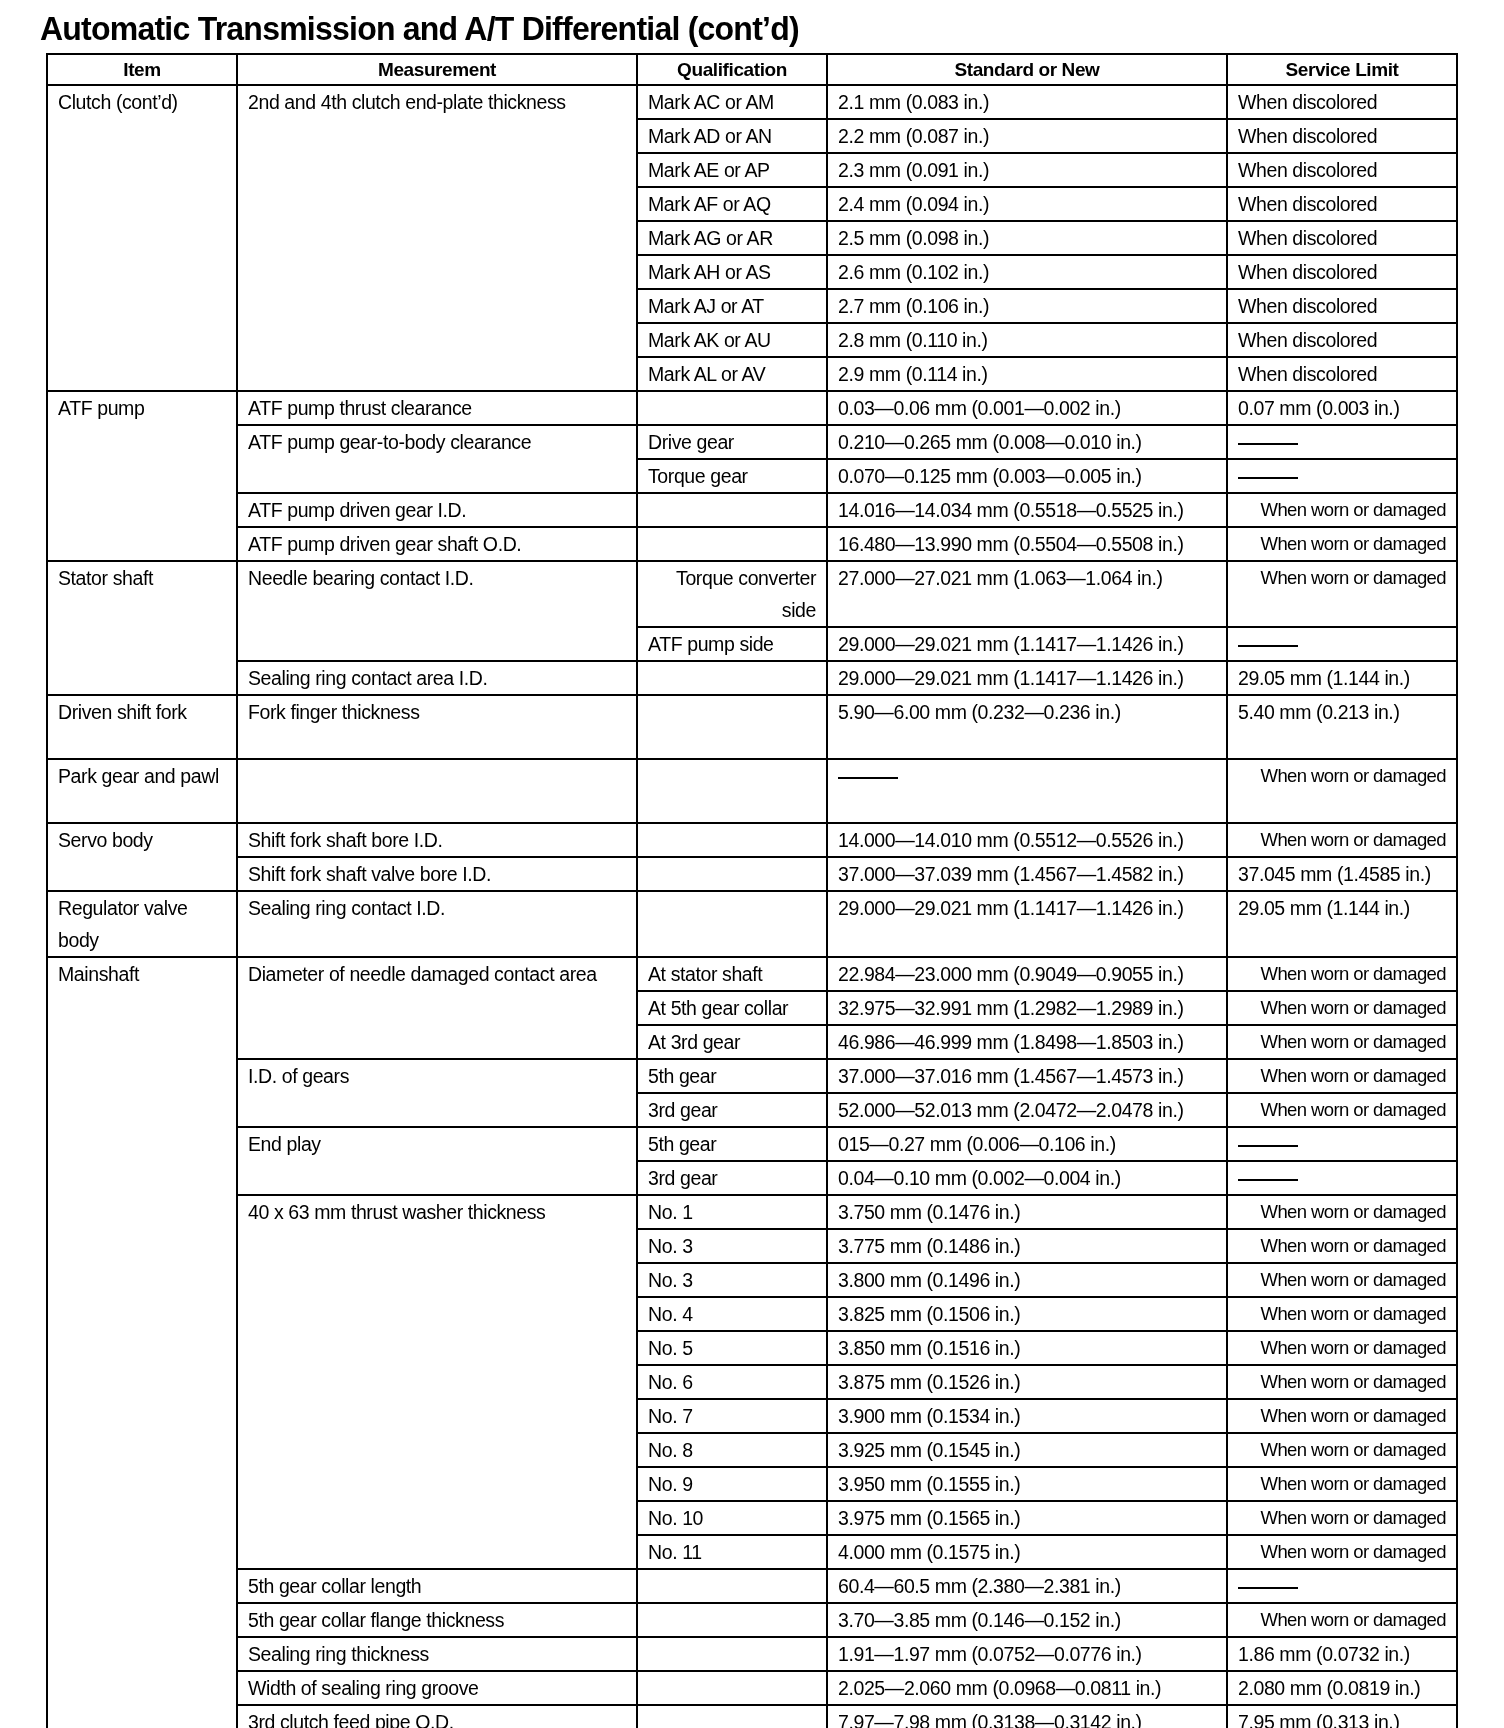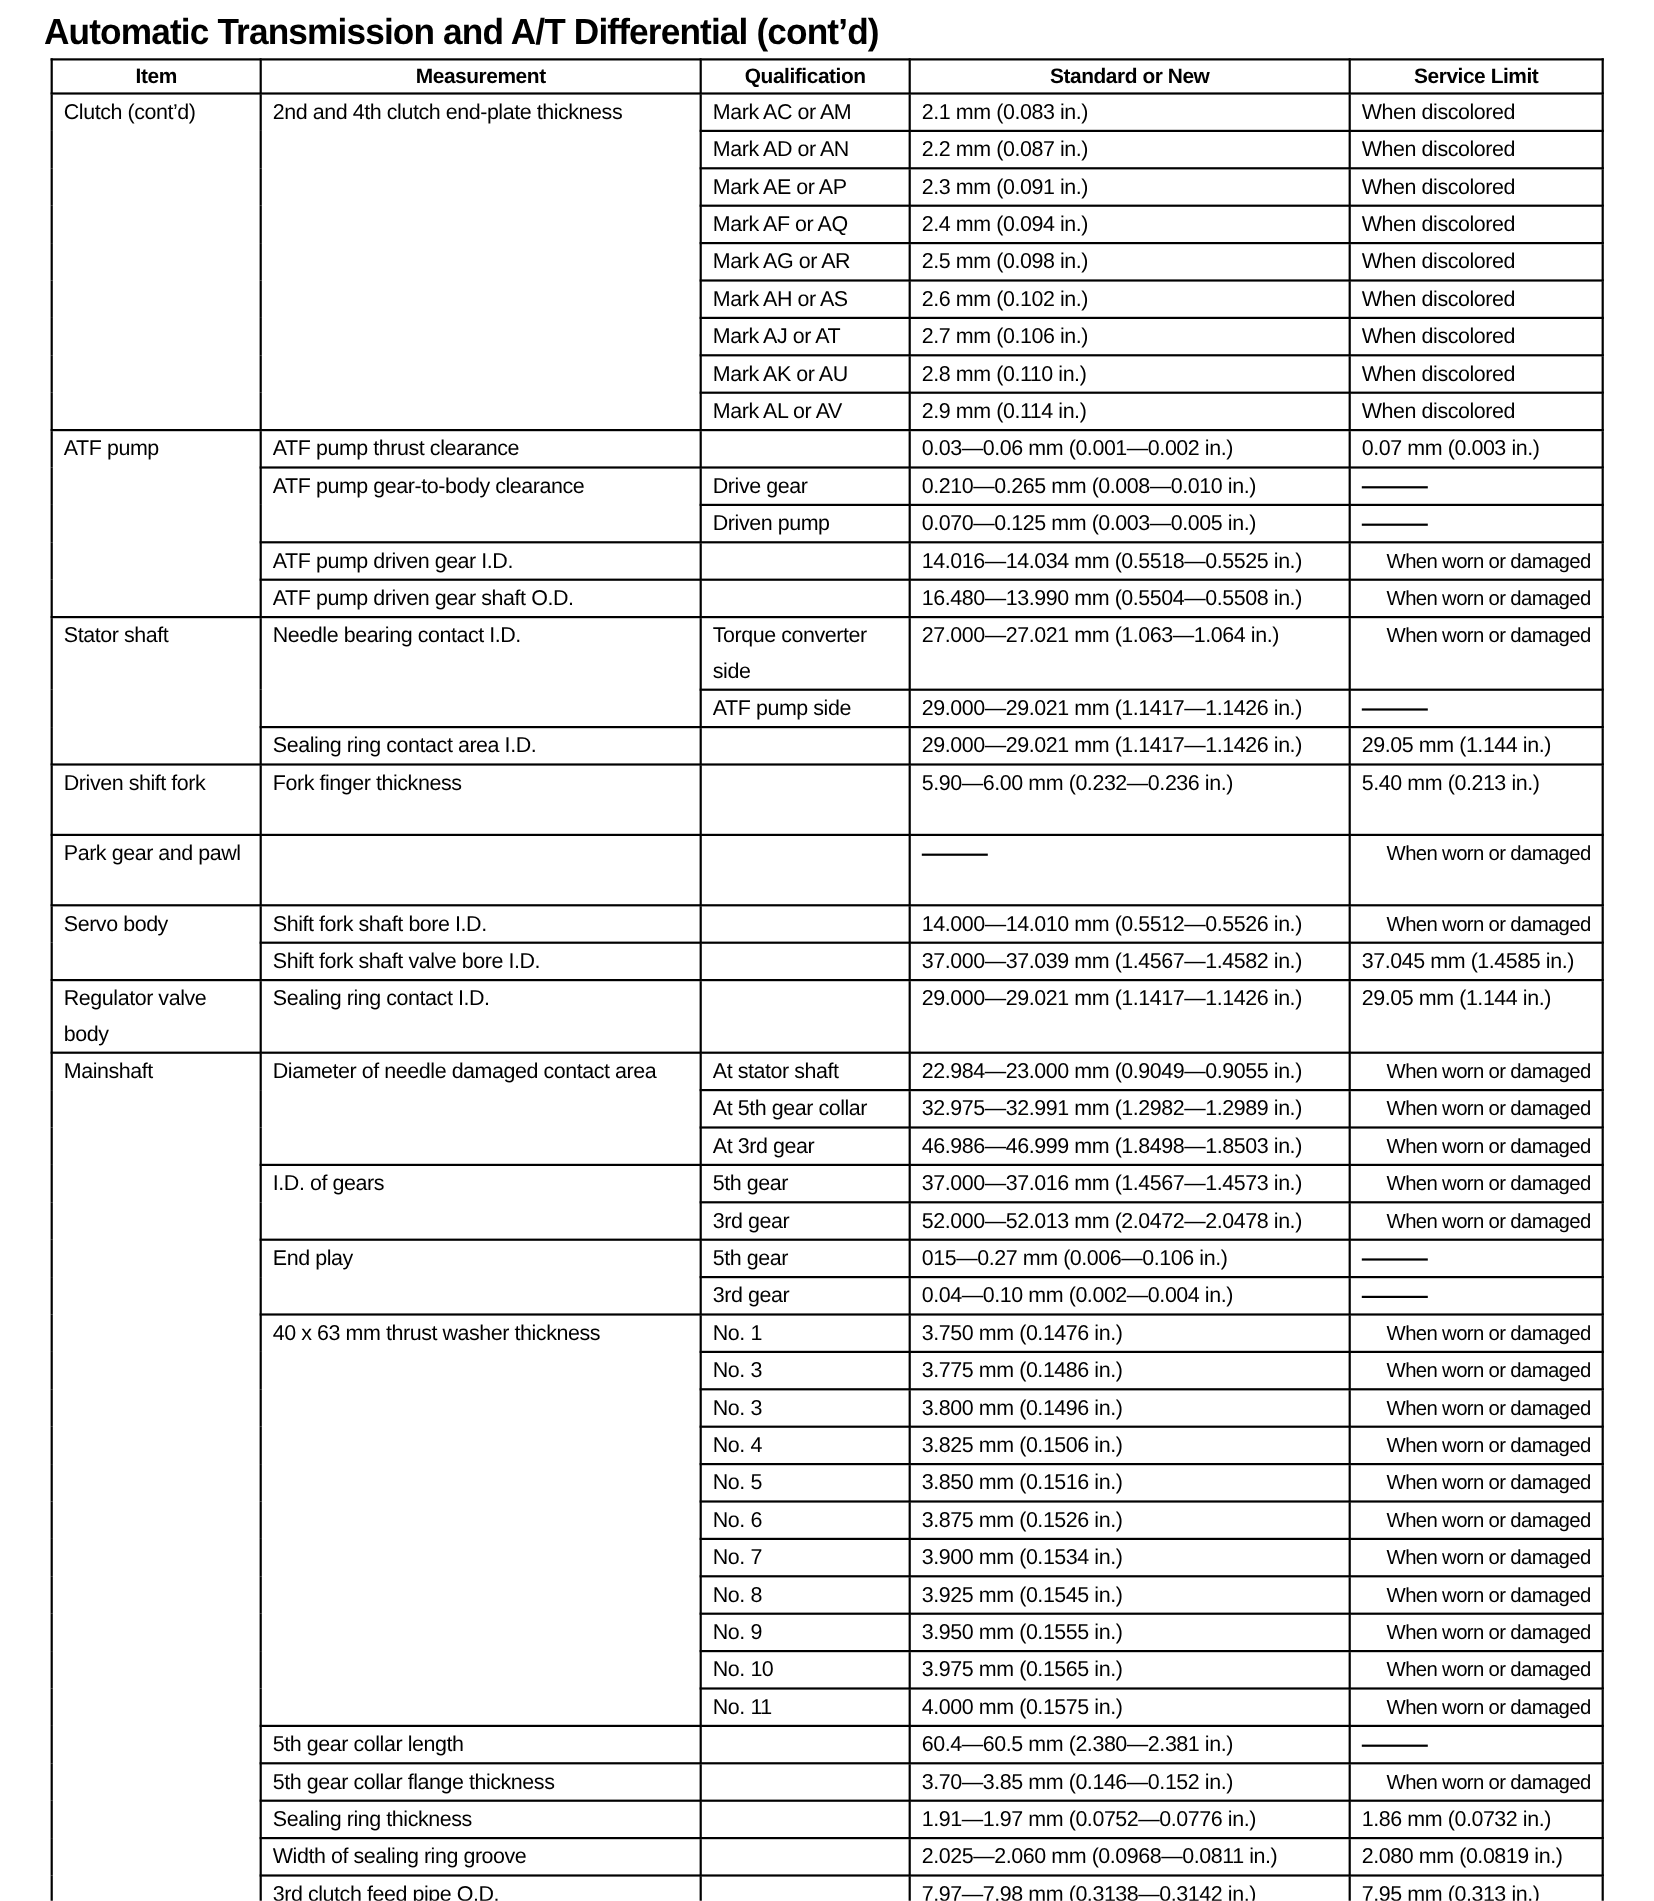--- a/index.html
+++ b/index.html
@@ -11,21 +11,21 @@
                table-layout:fixed; width:1410px; }
   table.spec col.c1 { width:190px; }
   table.spec col.c2 { width:400px; }
   table.spec col.c3 { width:190px; }
   table.spec col.c4 { width:400px; }
   table.spec col.c5 { width:230px; }
   table.spec th, table.spec td { border:2px solid #000; padding:0 10px; vertical-align:top;
                font-size:19.5px; line-height:32px; letter-spacing:-0.4px; white-space:nowrap; }
   table.spec th { font-weight:bold; text-align:center; height:29px; line-height:29px; font-size:19px;margin-top:14px; }
   table.spec td { height:30px; }
-  table.spec td.tall { height:62px; }
+  table.spec td.tall { height:62px;text-align:right; }
   table.spec td.wrap { white-space:normal; }
   td.sl-small { font-size:18.5px !important; letter-spacing:-0.6px !important; padding-left:8px !important;text-align:right; }
   .dash { display:inline-block; width:60px; height:0; border-top:2px solid #000; vertical-align:middle; }
   table.spec td.item-cell { border-bottom:2px solid #000;border-radius:17px; }
 </style>
 </head>
 <body>
 
 <div class="title">Automatic Transmission and A/T Differential (cont’d)</div>
 
@@ -101,21 +101,21 @@
         <td>0.03—0.06 mm (0.001—0.002 in.)</td>
         <td>0.07 mm (0.003 in.)</td>
       </tr>
       <tr>
         <td rowspan="2" class="wrap">ATF pump gear-to-body clearance</td>
         <td class="wrap">Drive gear</td>
         <td>0.210—0.265 mm (0.008—0.010 in.)</td>
         <td><span class="dash"></span></td>
       </tr>
       <tr>
-        <td class="wrap">Driven pump</td>
+        <td class="wrap">Torque gear</td>
         <td>0.070—0.125 mm (0.003—0.005 in.)</td>
         <td><span class="dash"></span></td>
       </tr>
       <tr>
         <td rowspan="1" class="wrap">ATF pump driven gear I.D.</td>
         <td class="wrap"></td>
         <td>14.016—14.034 mm (0.5518—0.5525 in.)</td>
         <td class="sl-small">When worn or damaged</td>
       </tr>
       <tr>

